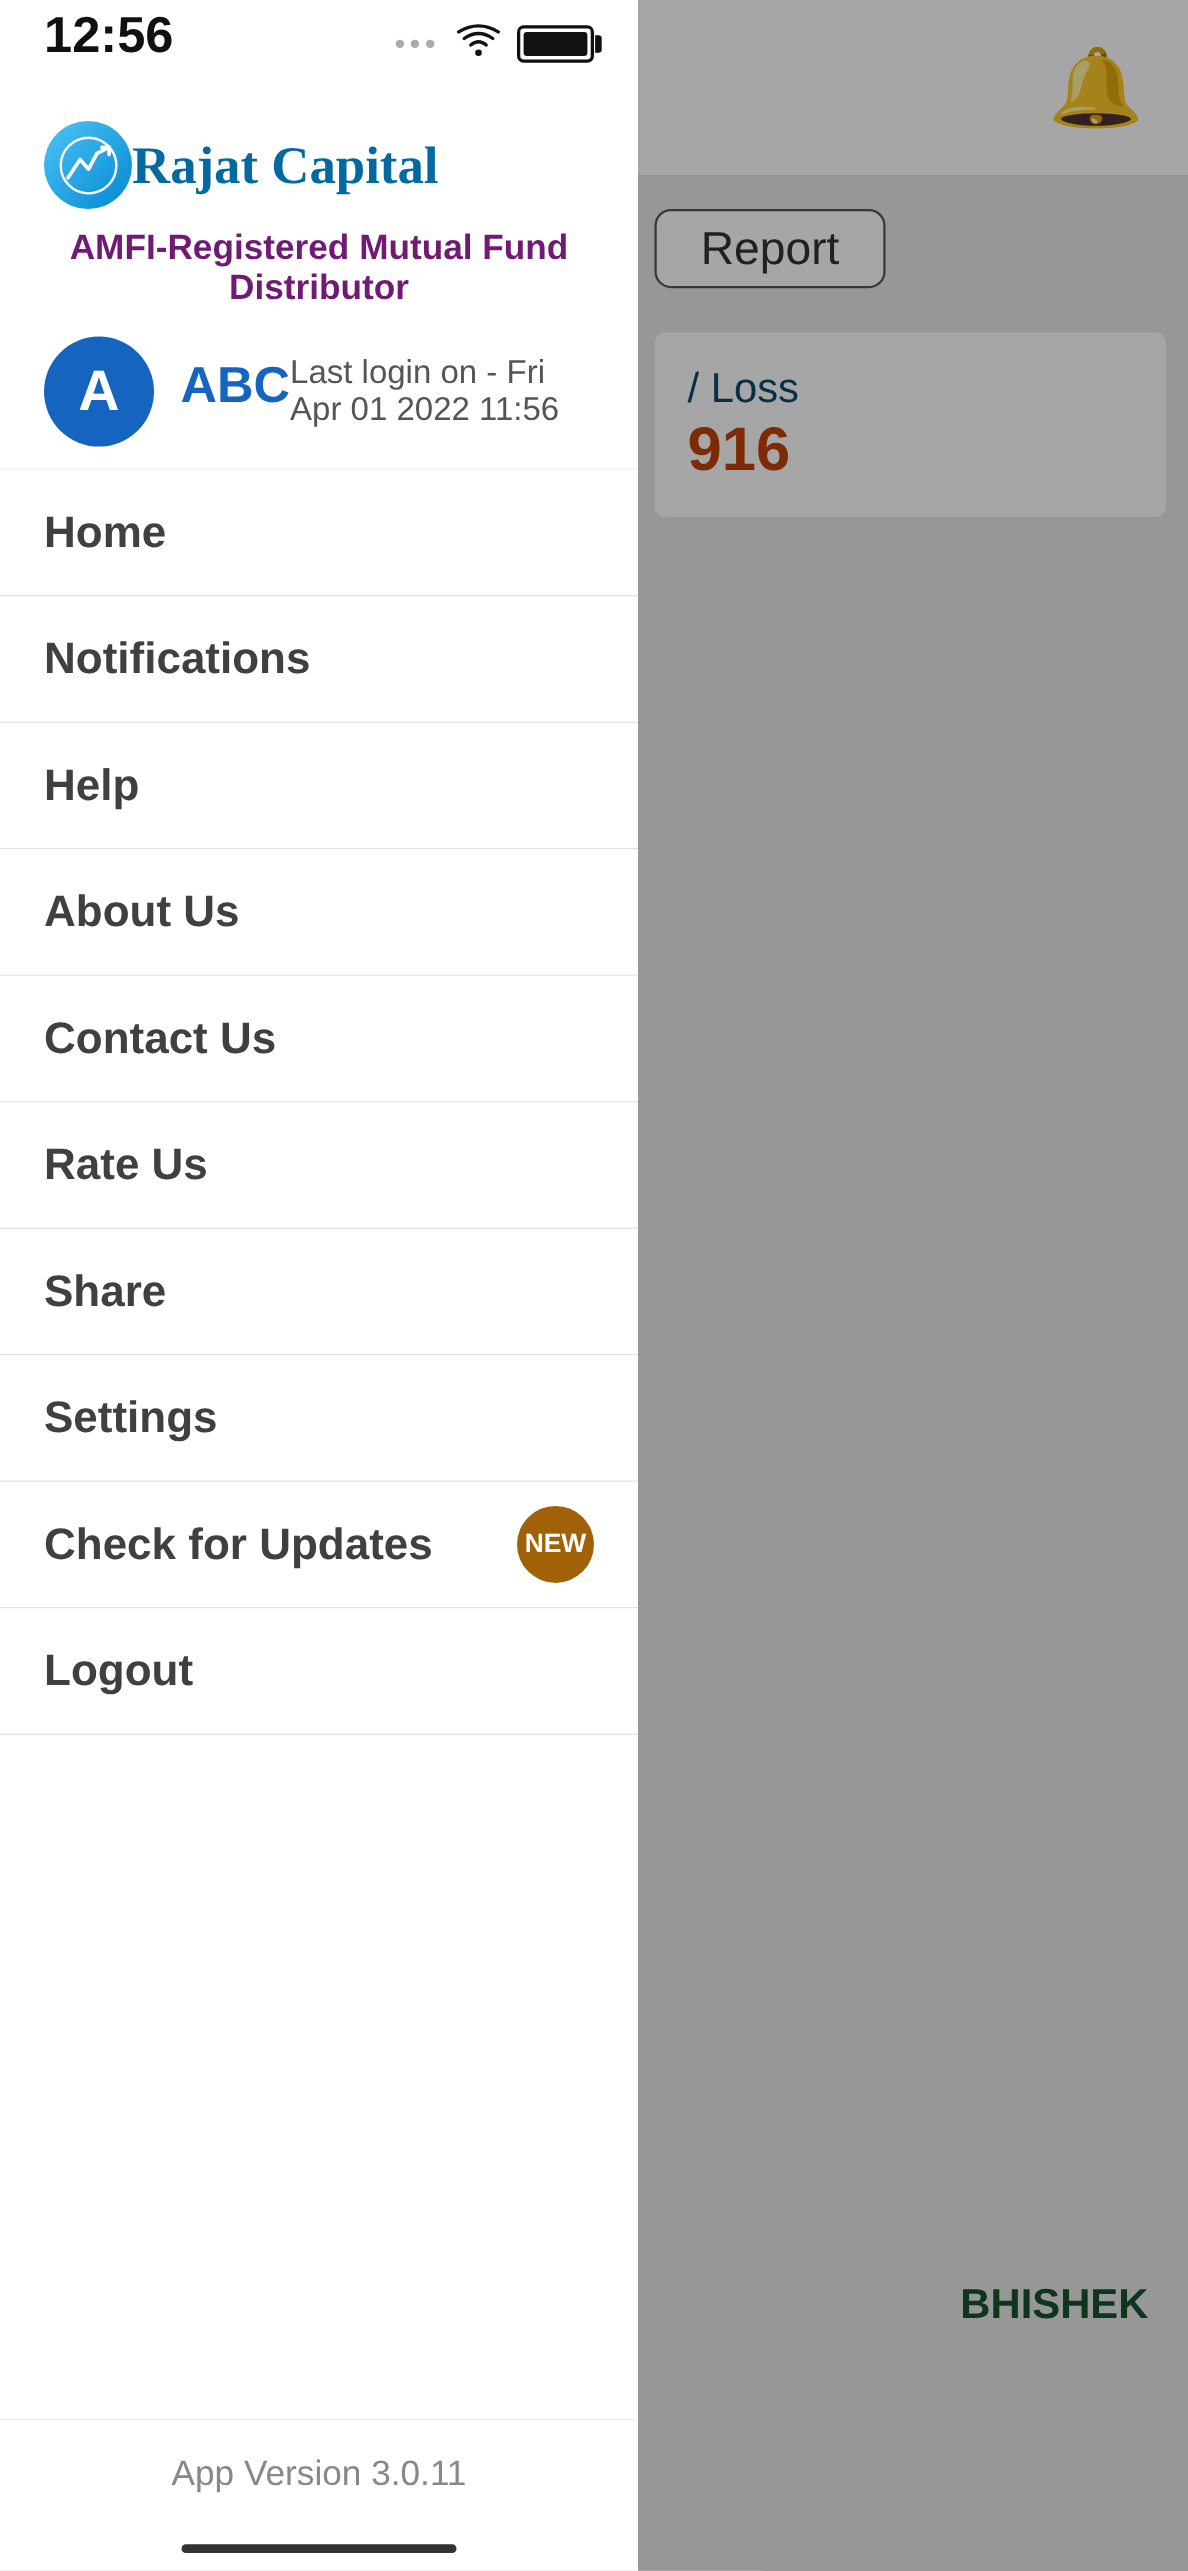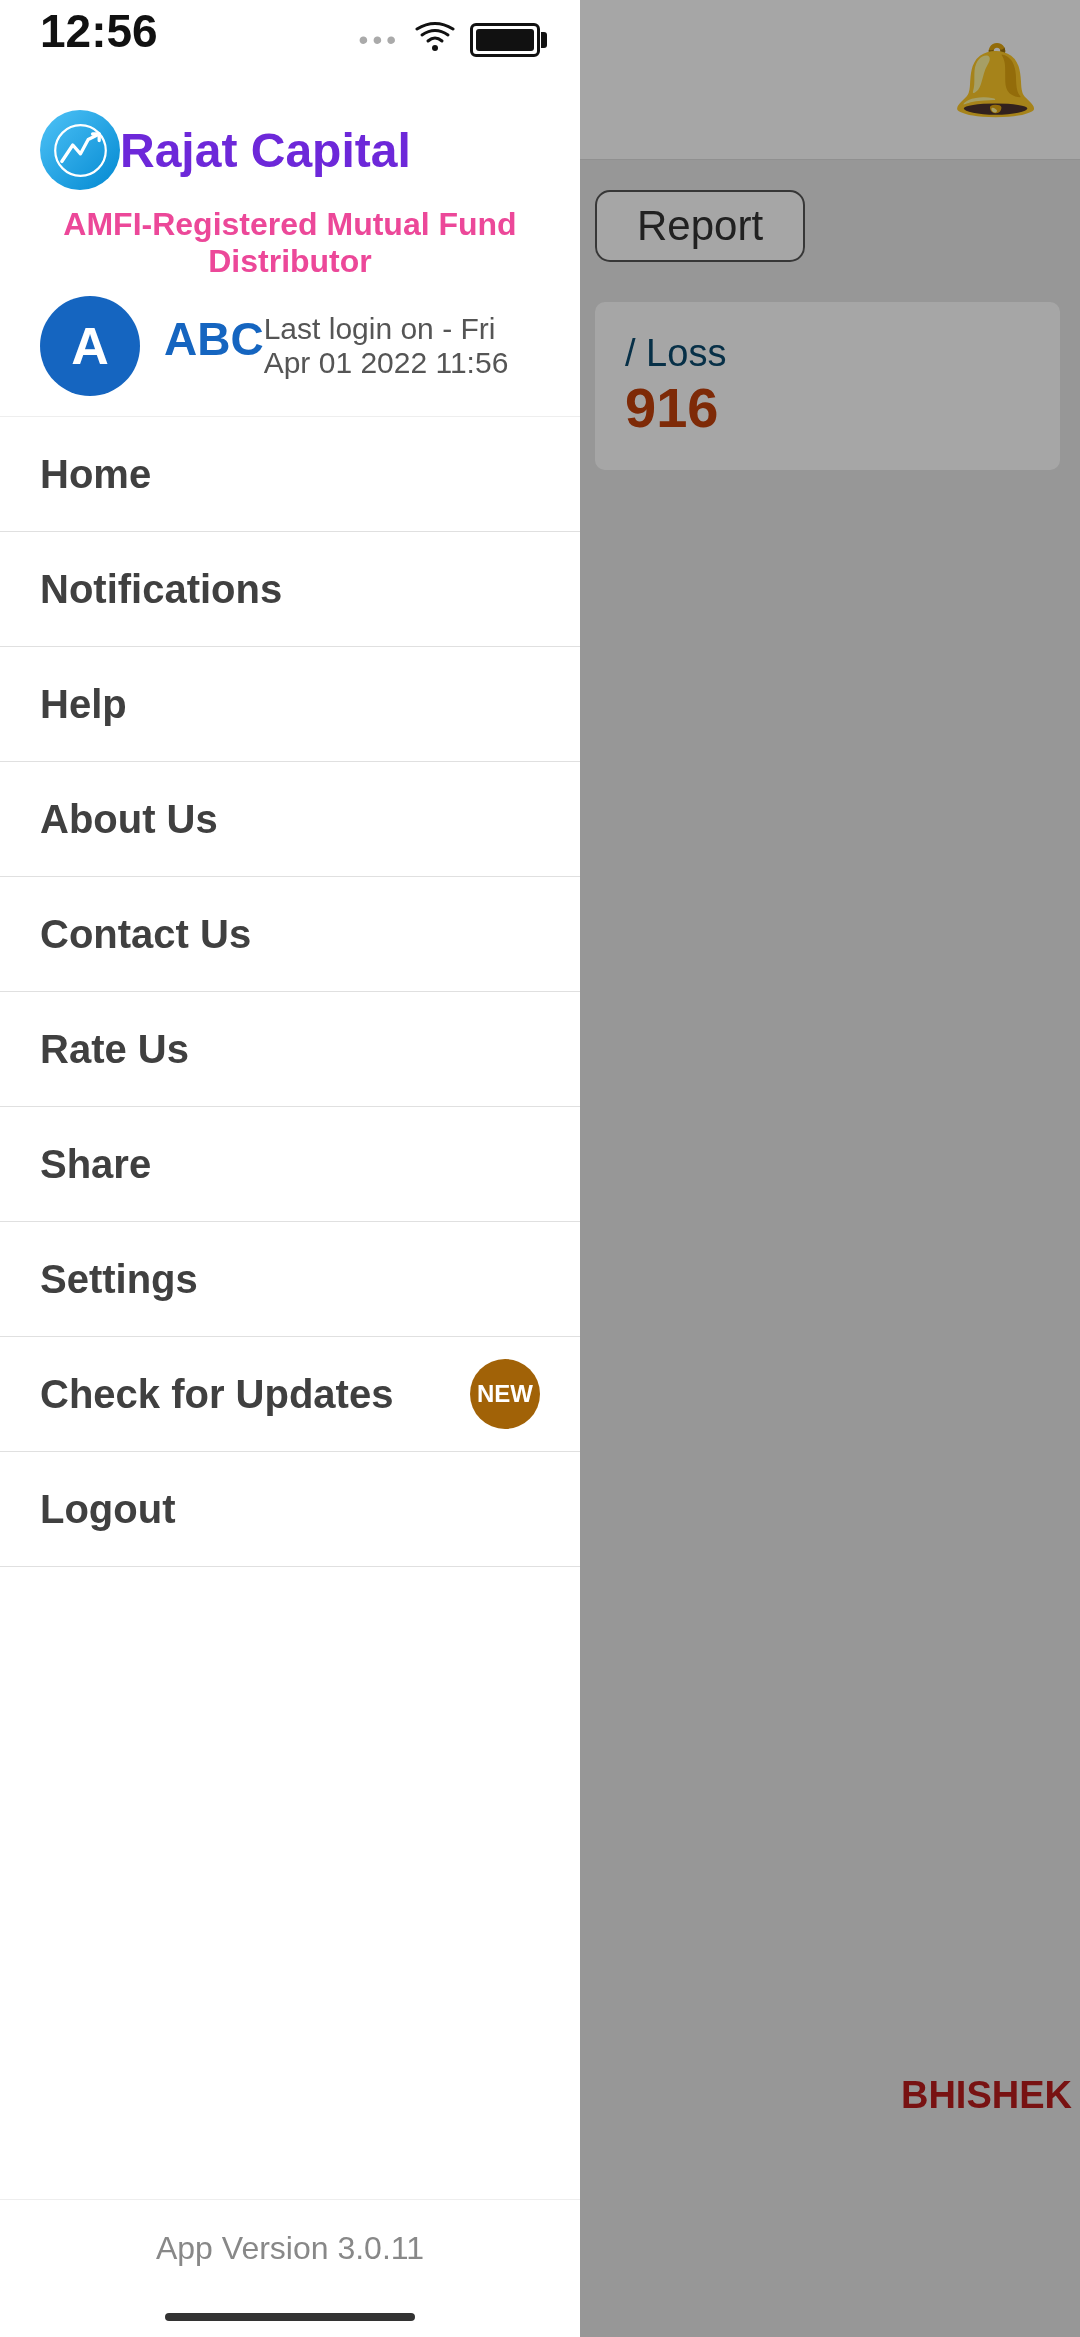--- a/index.html
+++ b/index.html
@@ -69,24 +69,24 @@
 
     .gain-loss-value {
       font-size: 56px;
       font-weight: bold;
       color: #c2410c;
     }
 
     .bhishek-text {
       position: absolute;
       bottom: 220px;
-      right: 8px;
+      right: 36px;
       font-size: 38px;
       font-weight: bold;
-      color: #b91c1c;
+      color: #14532d;
     }
 
     
     .drawer {
       position: absolute;
       top: 0;
       left: 0;
       width: 580px;
       height: 2337px;
       background: #ffffff;
@@ -183,29 +183,30 @@
     }
 
     .logo-circle svg {
       width: 55px;
       height: 55px;
     }
 
     .brand-name {
       font-size: 48px;
       font-weight: bold;
-      color: #6d28d9;
+      color: #0369a1;
+      font-family: Liberation Serif, serif;
     }
 
     .brand-tagline {
       font-size: 32px;
       font-weight: 600;
-      color: #ec4899;
+      color: #701a75;
       text-align: center;
-      margin-bottom: 16px;
+      margin-bottom: 26px;
     }
 
     
     .user-row {
       display: flex;
       align-items: center;
       margin-top: 10px;
     }
 
     .avatar {

